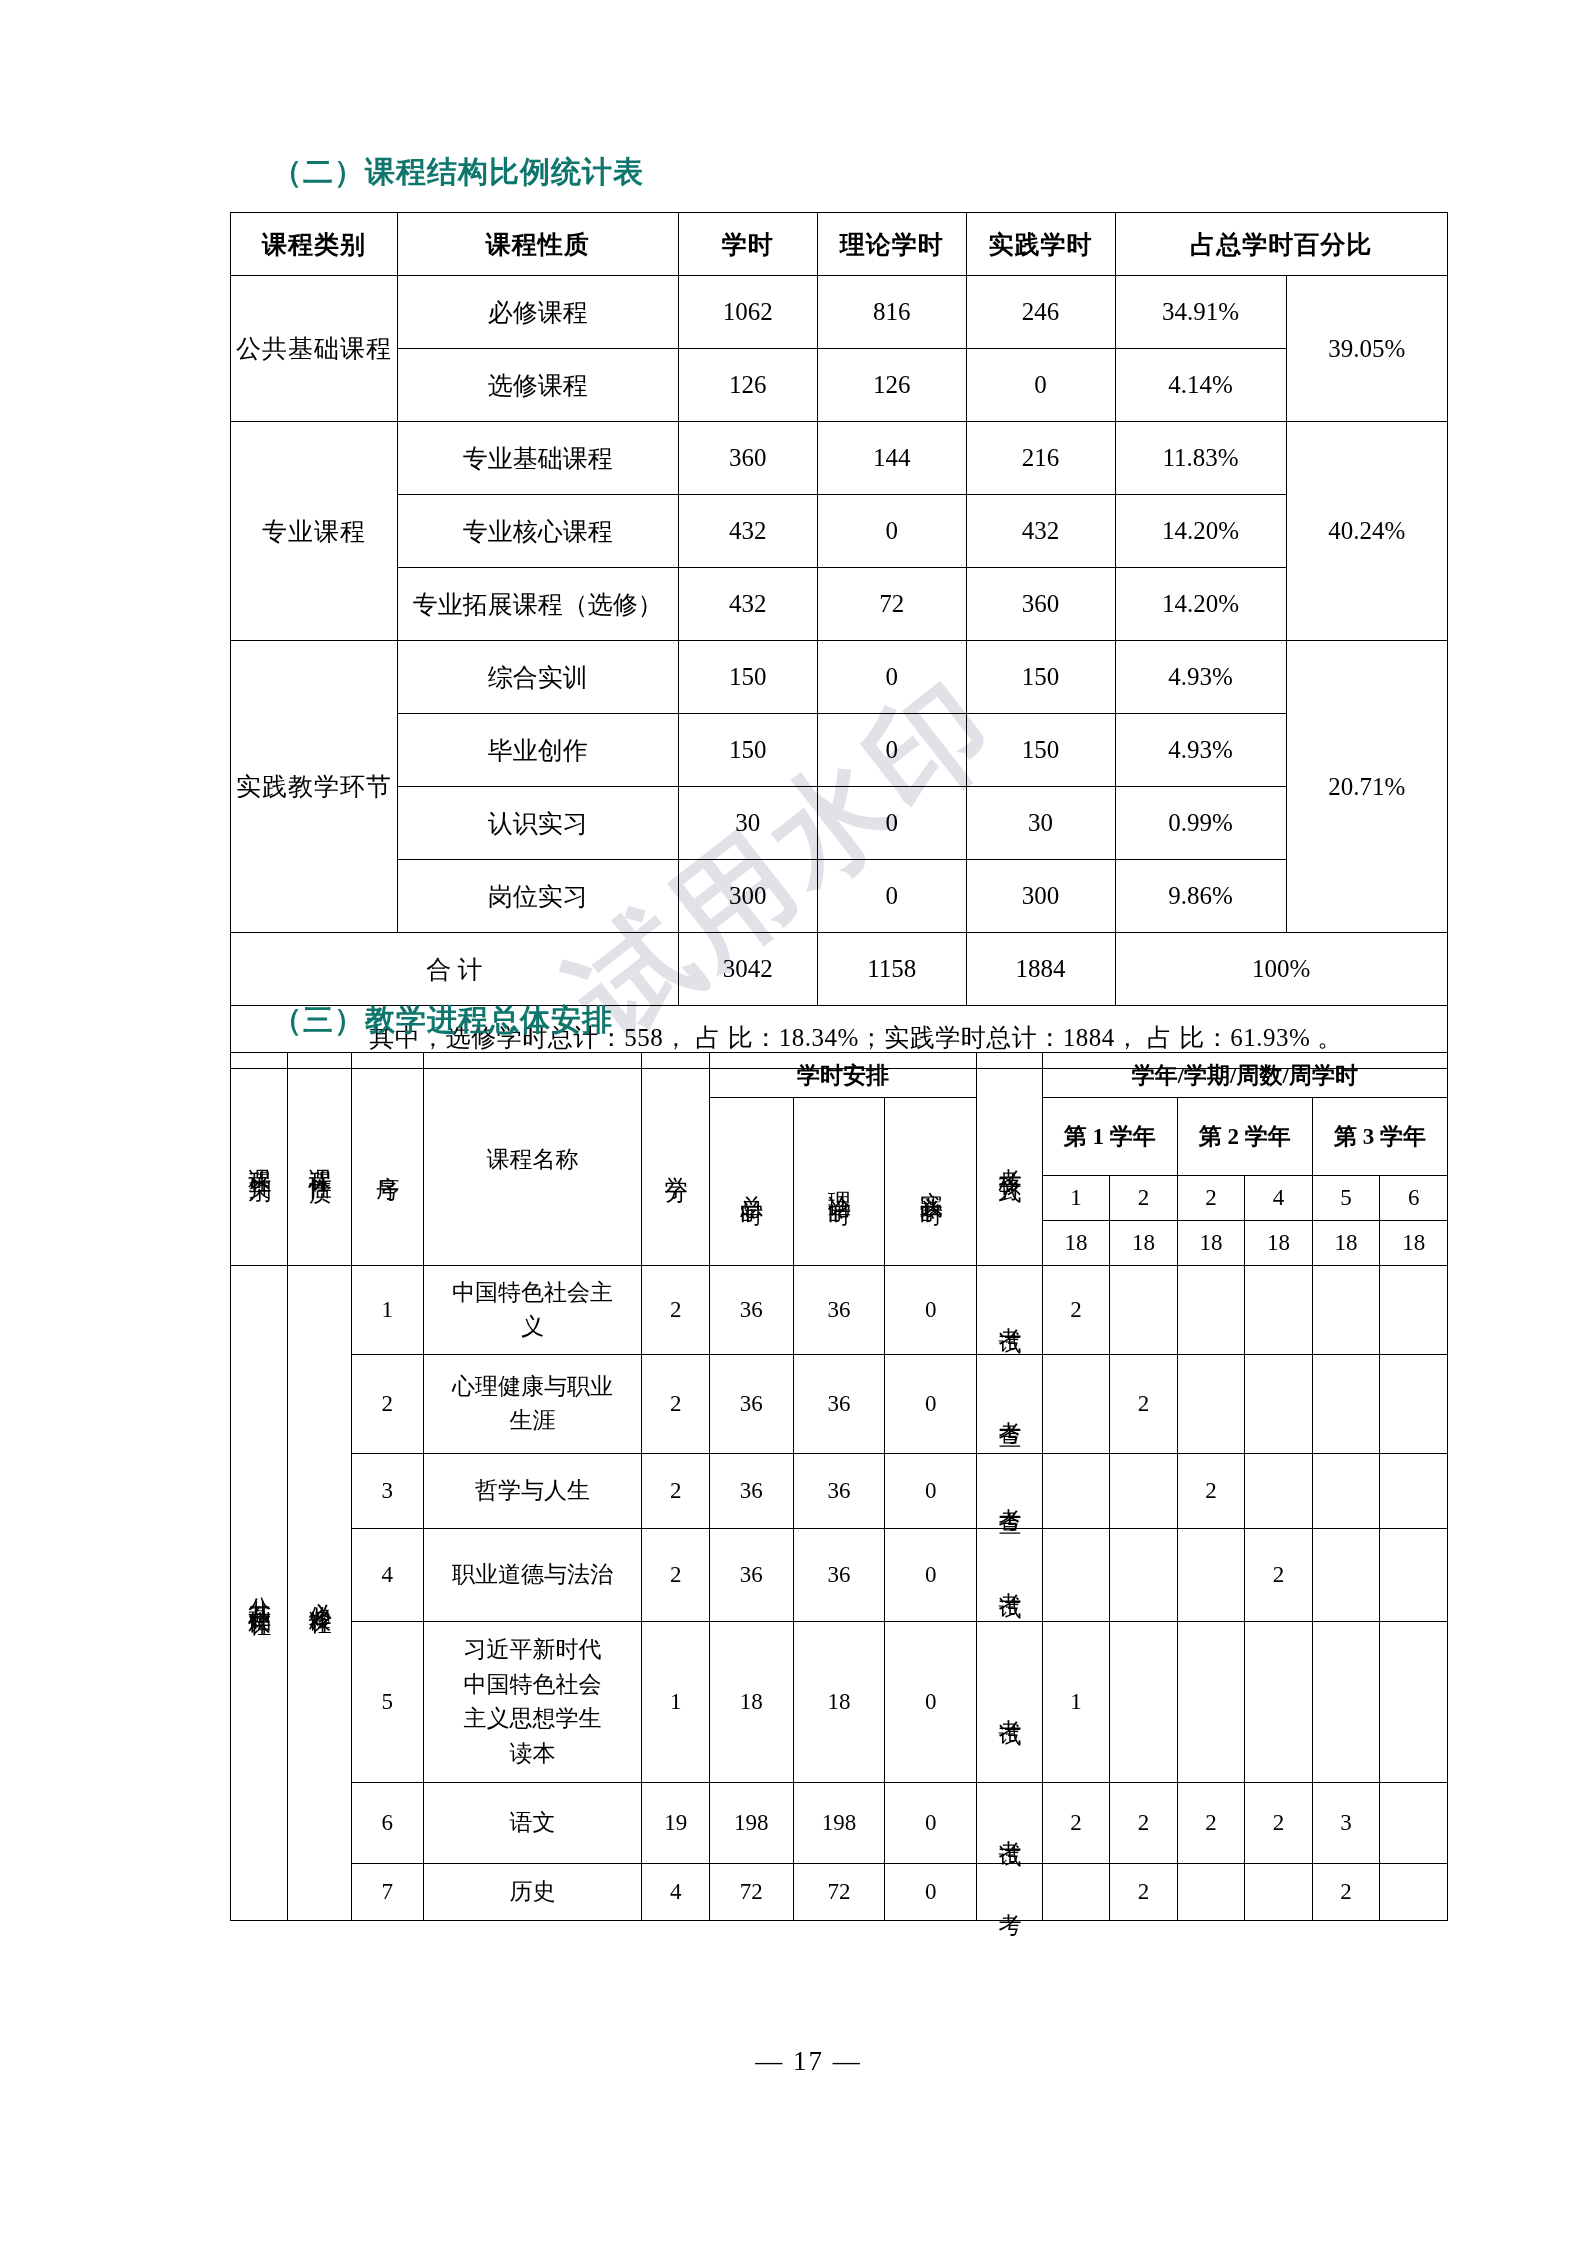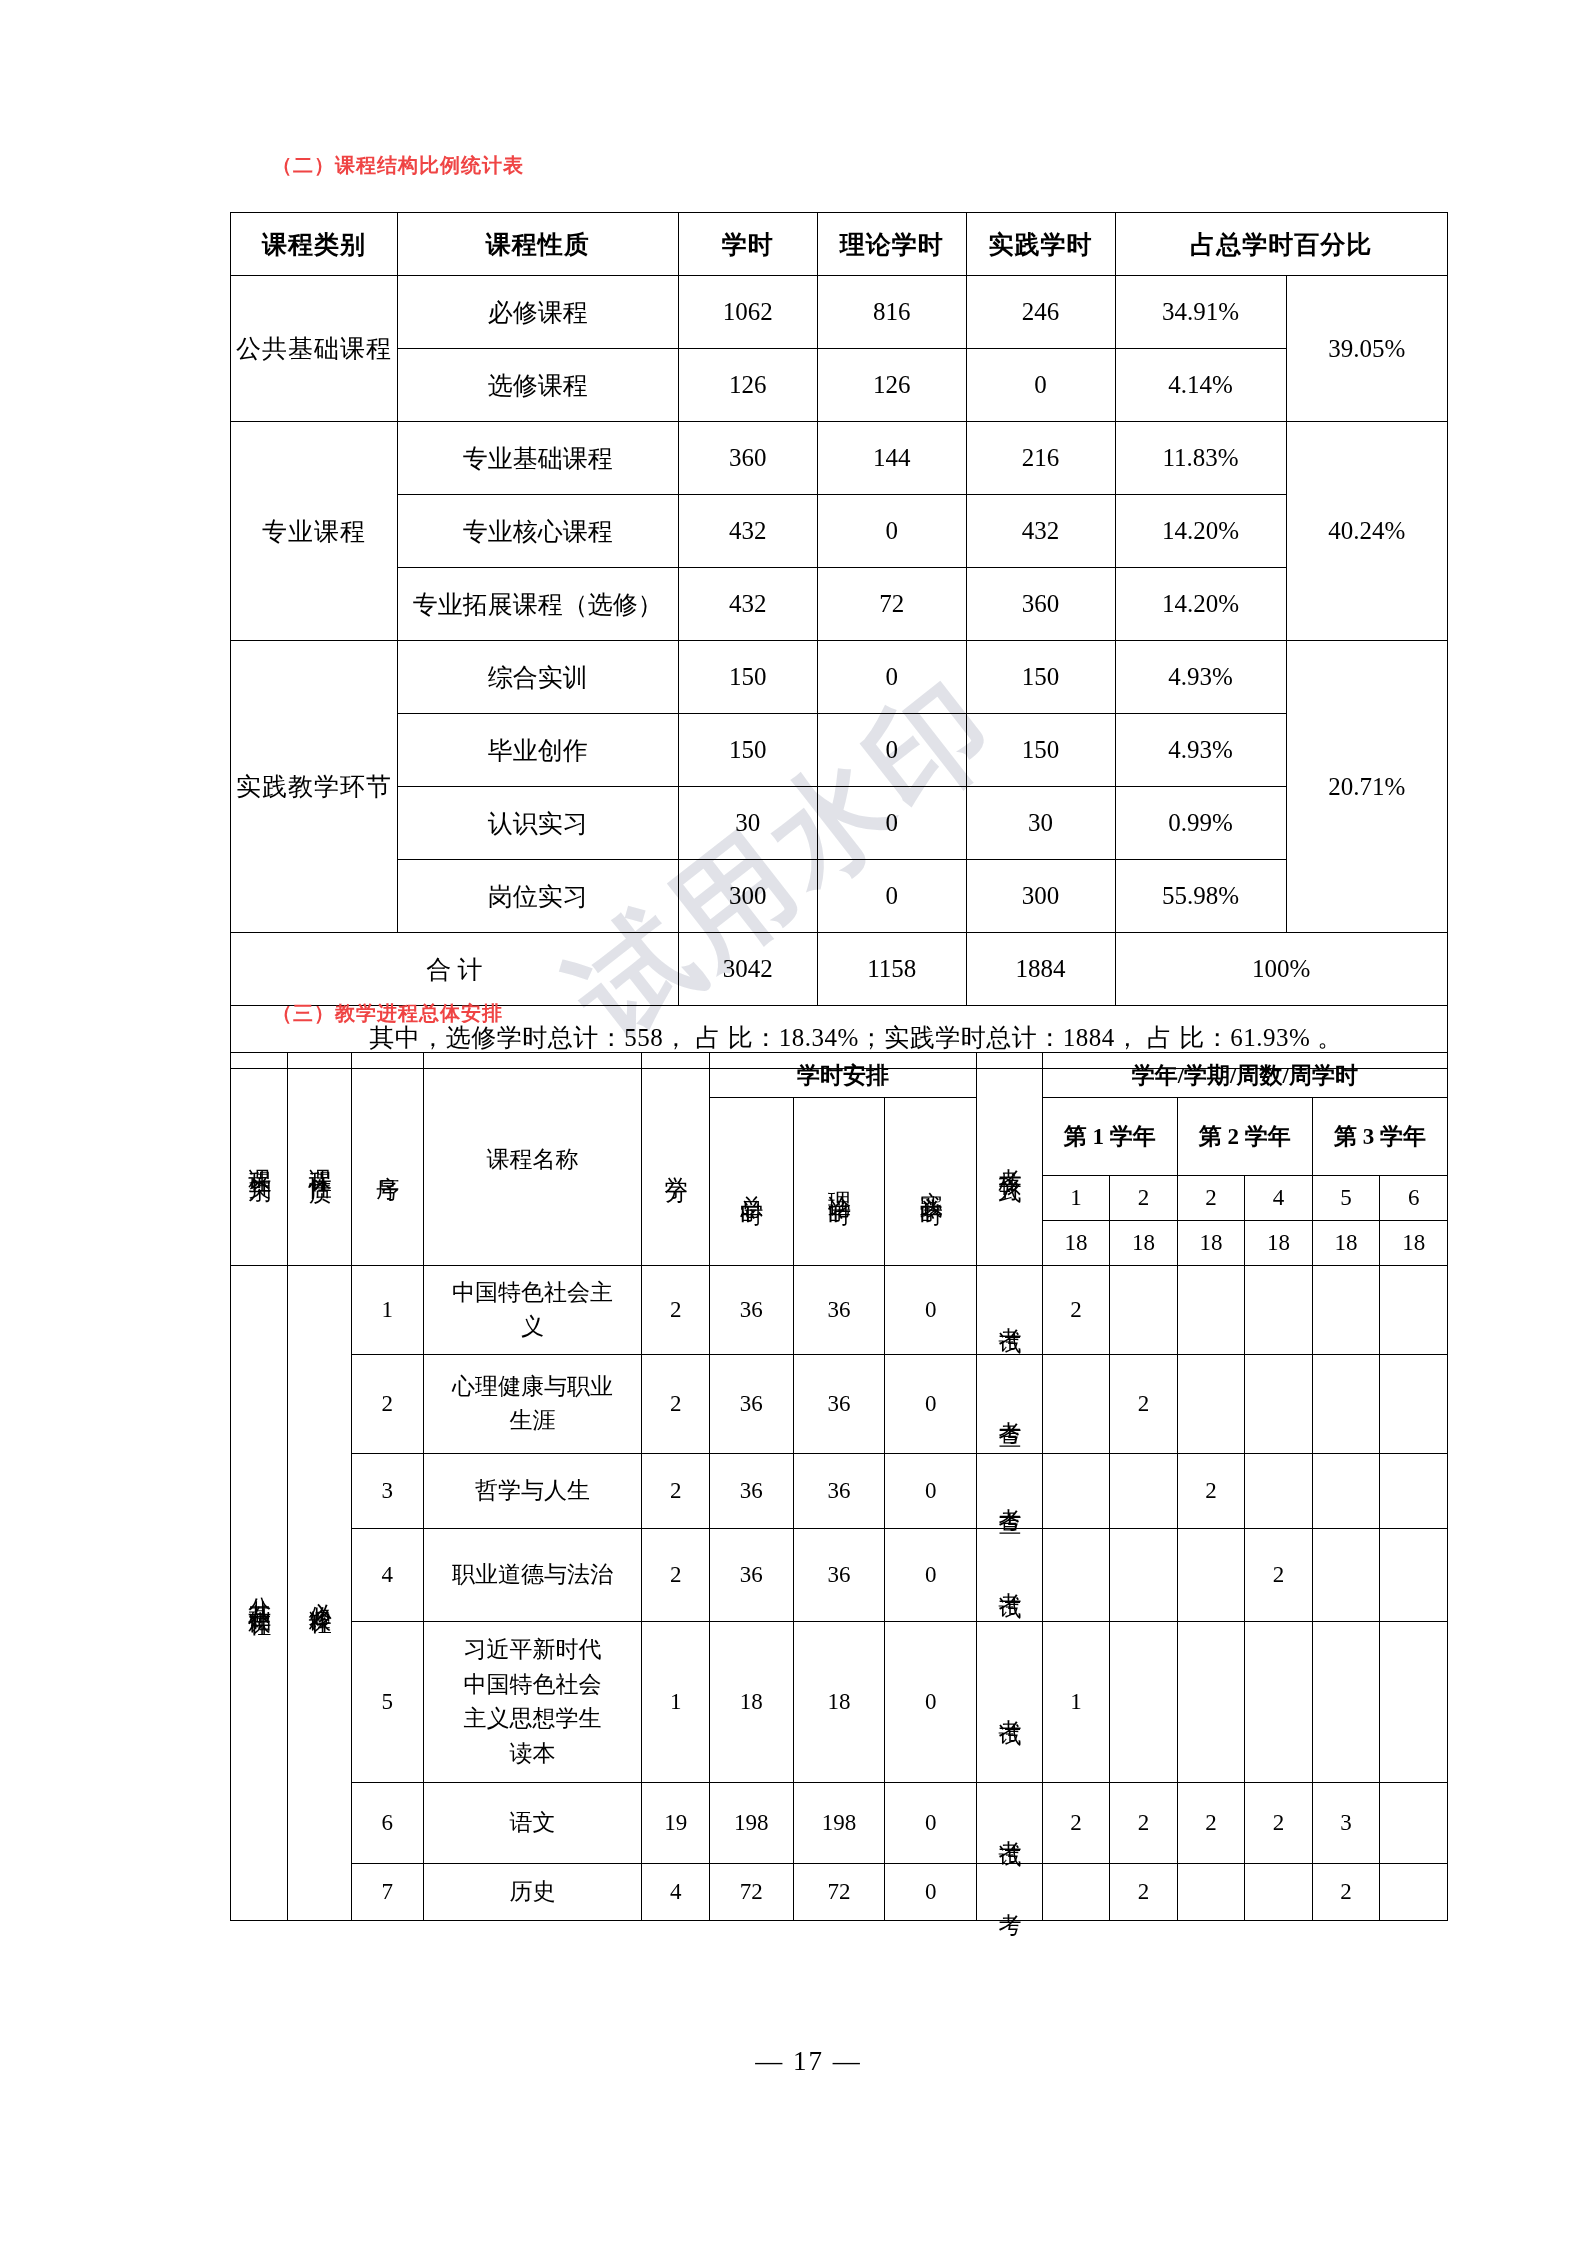--- a/index.html
+++ b/index.html
@@ -42,23 +42,23 @@
     position: absolute;
     left: 0; top: 0;
     width: 1587px;
     z-index: 10;
   }
 
   
   .section-heading {
     font-family: "Liberation Sans", sans-serif;
     font-weight: bold;
-    font-size: 20px;
+    font-size: 30px;
     letter-spacing: 1px;
-    color: #ef4444;
+    color: #0f766e;
   }
   #heading-2 { position: absolute; left: 272px; top: 152px; }
   #heading-3 { position: absolute; left: 272px; top: 1000px; }
 
   
   table.doc-table {
     border-collapse: collapse;
     position: absolute;
     background: transparent;
   }
@@ -203,21 +203,21 @@
           <td class="r">30</td>
           <td class="r">0</td>
           <td class="r">30</td>
           <td class="r">0.99%</td>
         </tr>
         <tr>
           <td class="r">岗位实习</td>
           <td class="r">300</td>
           <td class="r">0</td>
           <td class="r">300</td>
-          <td class="r">55.98%</td>
+          <td class="r">9.86%</td>
         </tr>
 
         <tr>
           <td class="r" colspan="2">合 计</td>
           <td class="r">3042</td>
           <td class="r">1158</td>
           <td class="r">1884</td>
           <td class="r" colspan="2">100%</td>
         </tr>
 

